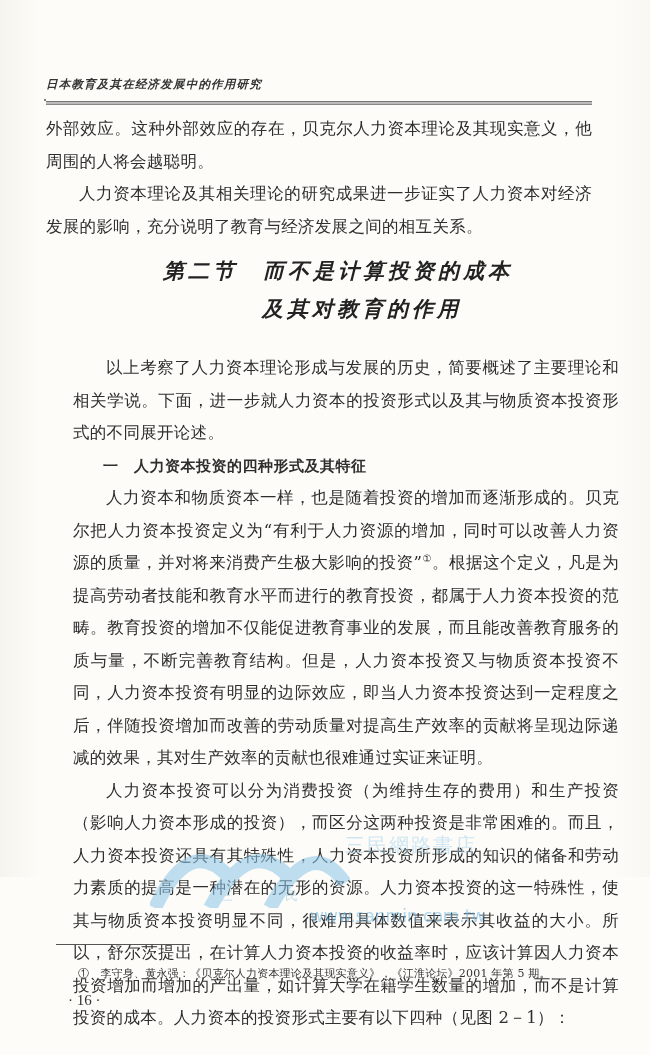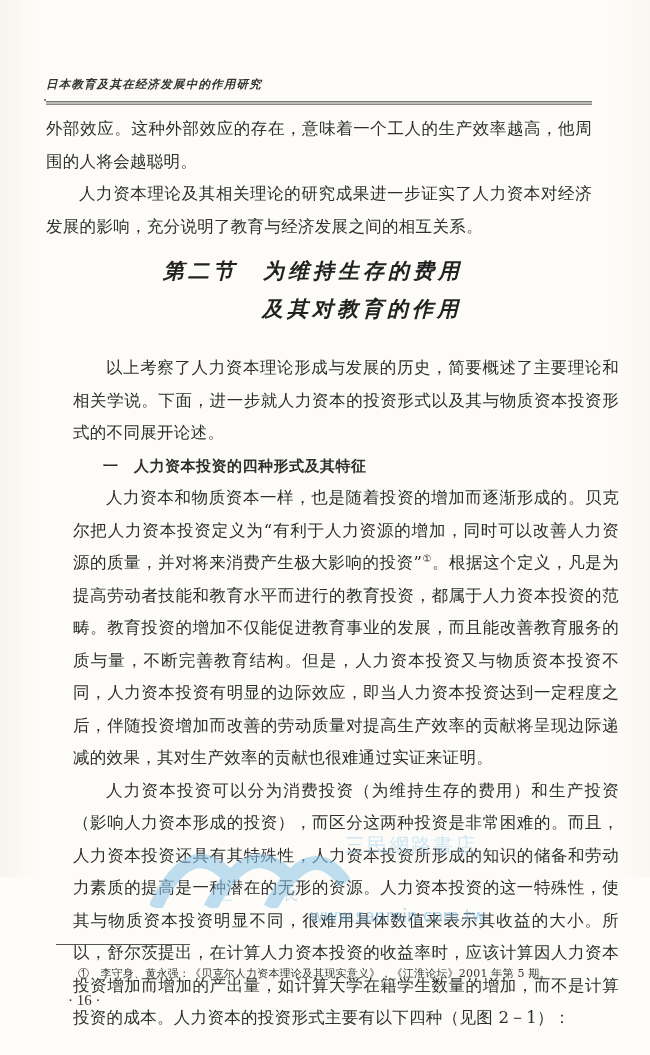--- a/index.html
+++ b/index.html
@@ -162,26 +162,26 @@
 </head>
 <body>
 
 <div class="page">
 
   <div class="running-header">日本教育及其在经济发展中的作用研究</div>
   <div class="header-dot"></div>
   <div class="header-rule"></div>
 
   <div class="text-block" style="top:113px;">
-    <p>外部效应。这种外部效应的存在，意味着一个工人的生产效率越高，他周围的人将会越聪明。</p>
+    <p>外部效应。这种外部效应的存在，贝克尔人力资本理论及其现实意义，他周围的人将会越聪明。</p>
     <p class="indent">人力资本理论及其相关理论的研究成果进一步证实了人力资本对经济发展的影响，充分说明了教育与经济发展之间的相互关系。</p>
   </div>
 
   <div class="section-title" style="top:252px;">
-    <div class="line1">第二节　为维持生存的费用</div>
+    <div class="line1">第二节　而不是计算投资的成本</div>
     <div class="line2">及其对教育的作用</div>
   </div>
 
   <div class="text-block" style="top:352px;margin-left:27px;">
     <p class="indent">以上考察了人力资本理论形成与发展的历史，简要概述了主要理论和相关学说。下面，进一步就人力资本的投资形式以及其与物质资本投资形式的不同展开论述。</p>
     <p class="subheading">一　人力资本投资的四种形式及其特征</p>
     <p class="indent"><span>人力资本和物质资本一样，也是随着投资的增加而逐渐形成的。贝克尔把人力资本投资定义为“有利于人力资源的增加，同时可以改善人力资源的质量，并对将来消费产生极大影响的投资”</span><span class="sup">①</span><span>。根据这个定义，凡是为提高劳动者技能和教育水平而进行的教育投资，都属于人力资本投资的范畴。教育投资的增加不仅能促进教育事业的发展，而且能改善教育服务的质与量，不断完善教育结构。但是，人力资本投资又与物质资本投资不同，人力资本投资有明显的边际效应，即当人力资本投资达到一定程度之后，伴随投资增加而改善的劳动质量对提高生产效率的贡献将呈现边际递减的效果，其对生产效率的贡献也很难通过实证来证明。</span></p>
     <p class="indent">人力资本投资可以分为消费投资（为维持生存的费用）和生产投资（影响人力资本形成的投资），而区分这两种投资是非常困难的。而且，人力资本投资还具有其特殊性，人力资本投资所形成的知识的储备和劳动力素质的提高是一种潜在的无形的资源。人力资本投资的这一特殊性，使其与物质资本投资明显不同，很难用具体数值来表示其收益的大小。所以，舒尔茨提出，在计算人力资本投资的收益率时，应该计算因人力资本投资增加而增加的产出量，如计算大学在籍学生数量的增加，而不是计算投资的成本。人力资本的投资形式主要有以下四种（见图 2－1）：</p>
   </div>
 

